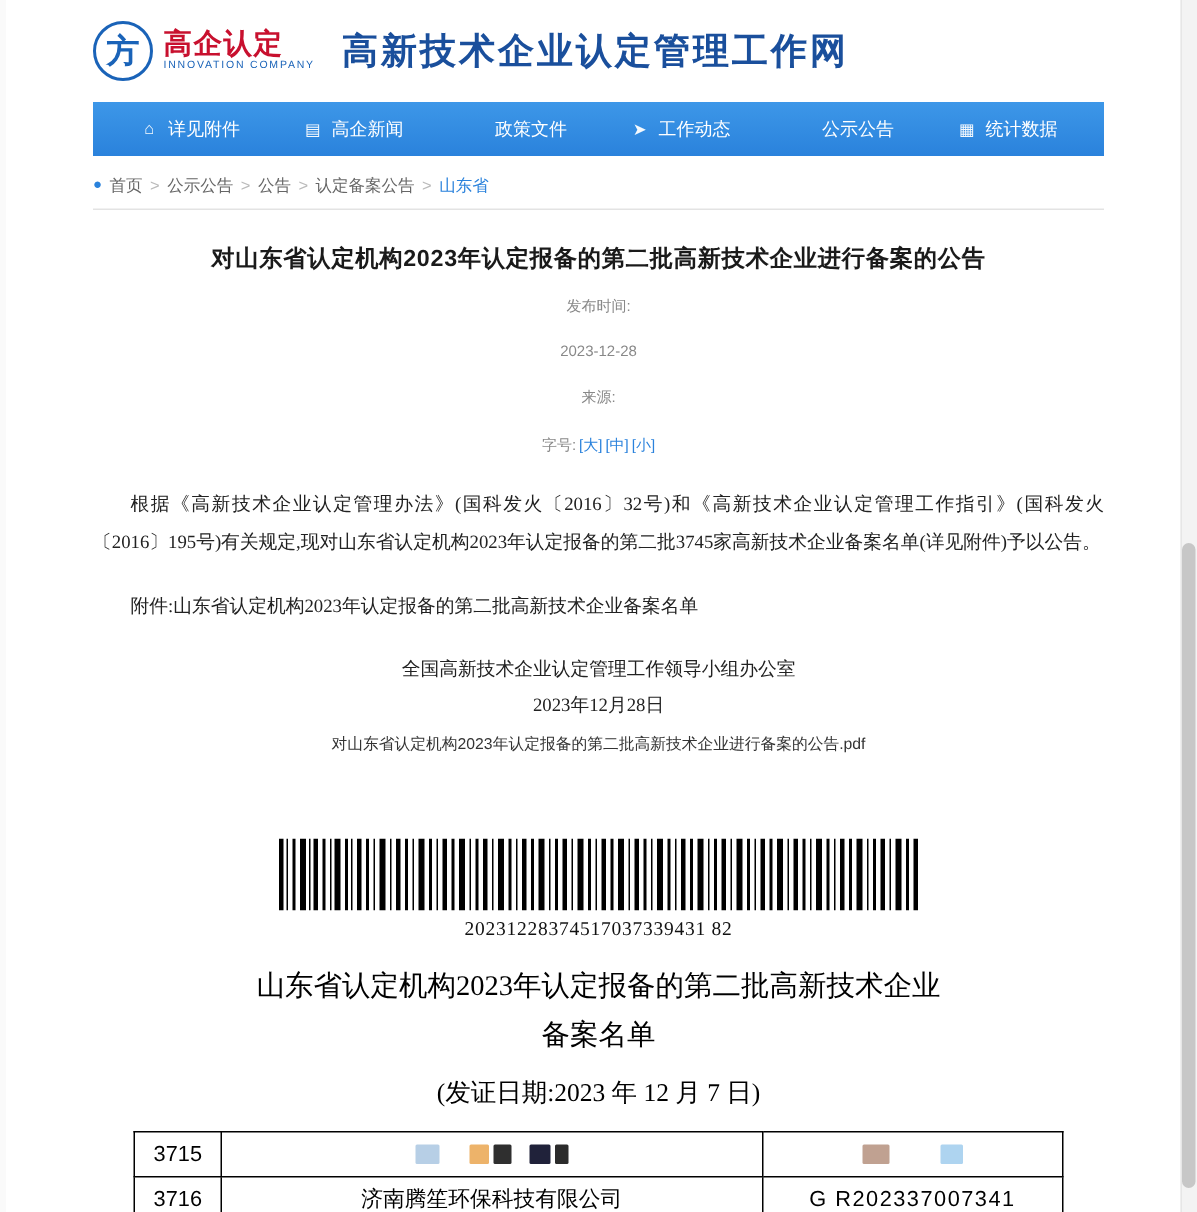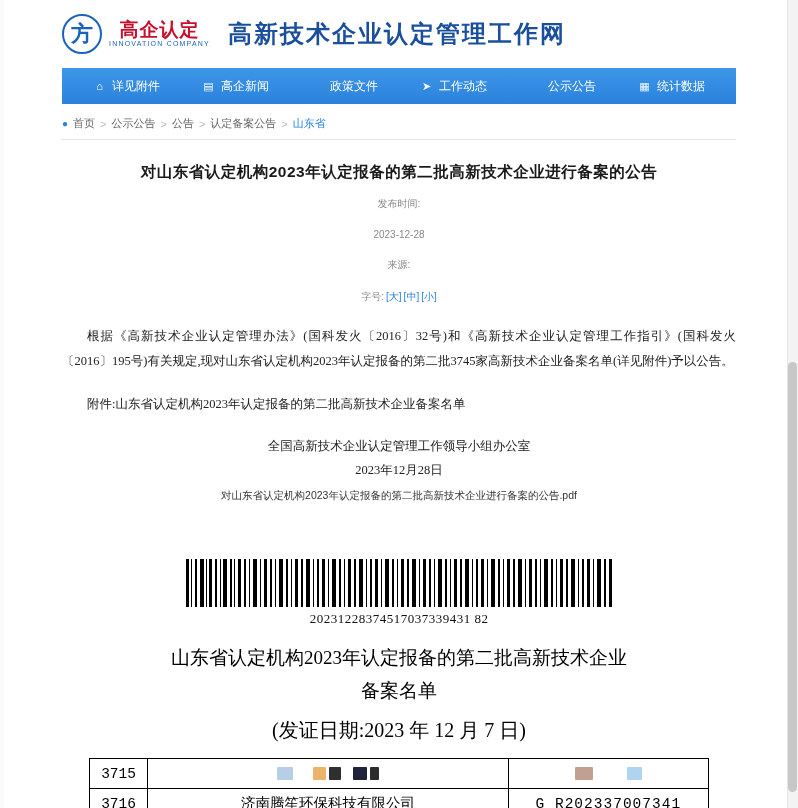--- a/index.html
+++ b/index.html
@@ -49,21 +49,20 @@
   .logo-text {
     display: flex;
     flex-direction: column;
     line-height: 1.05;
   }
   .logo-text .cn {
     font-size: 19px;
     font-weight: bold;
     color: #c8102e;
     letter-spacing: 1px;
-    text-align: center;
   }
   .logo-text .en {
     font-size: 7px;
     color: #1a63b8;
     letter-spacing: 1.2px;
   }
   .site-title {
     margin-left: 18px;
     font-size: 24px;
     font-weight: bold;
@@ -205,37 +204,37 @@
   }
   .doc-title {
     margin-top: 14px;
     font-size: 19px;
     color: #000;
     font-family: "Liberation Serif", serif;
     line-height: 1.75;
   }
   .doc-date {
     margin-top: 10px;
-    font-size: 20px;
+    font-size: 17px;
     color: #000;
     font-family: "Liberation Serif", serif;
   }
 
   
   table.doc-table {
     margin: 14px auto 0 auto;
     border-collapse: collapse;
     width: 620px;
     table-layout: fixed;
   }
   table.doc-table td {
     border: 1px solid #000;
     height: 30px;
     font-size: 14.5px;
-    font-family: Liberation Mono, monospace;
+    font-family: Liberation Sans, sans-serif;
     color: #000;
     text-align: center;
     padding: 0 4px;
     overflow: hidden;
     white-space: nowrap;
   }
   td.col-idx { width: 58px; text-align: left; padding-left: 8px; }
   td.col-name { width: 360px; }
   td.col-code { width: 200px; letter-spacing: 1px; }
 

